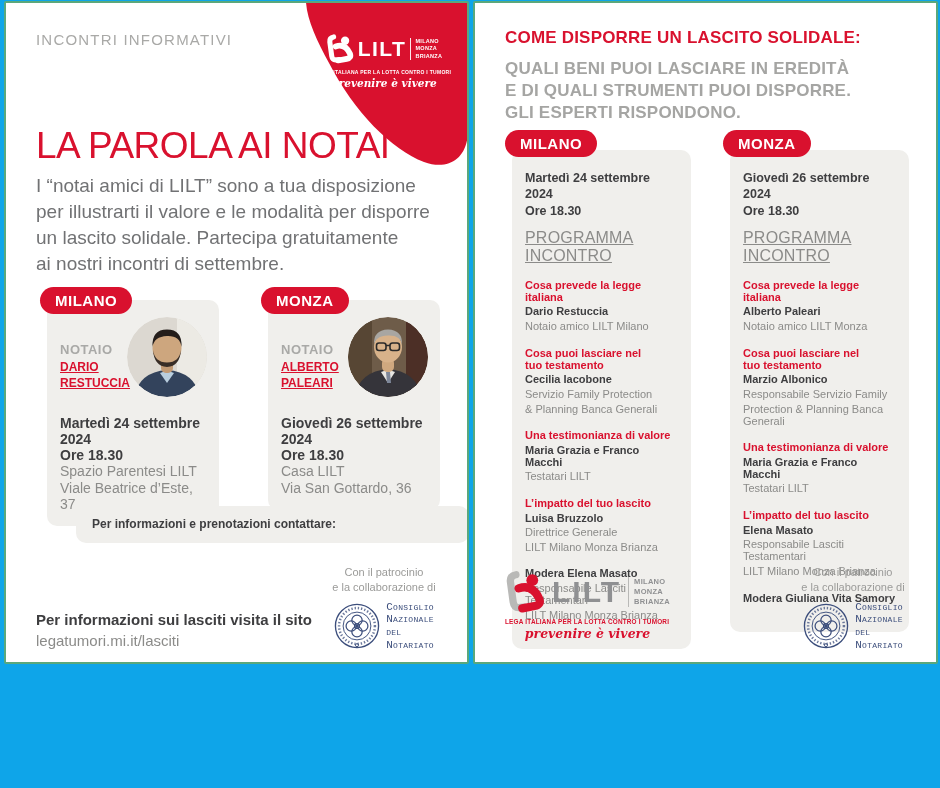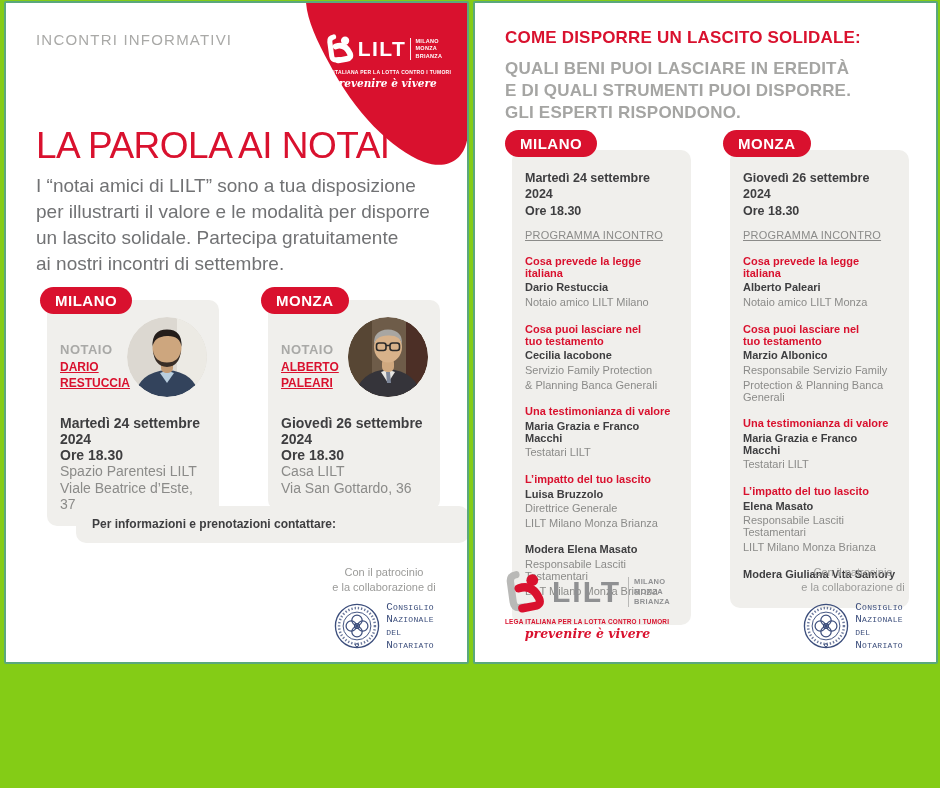--- a/index.html
+++ b/index.html
@@ -1,17 +1,17 @@
 <!DOCTYPE html>
 <html><head>
 <meta charset="utf-8">
 <style>
   * { margin:0; padding:0; box-sizing:border-box; }
   body { background:#ffffff; font-family:"Liberation Sans", sans-serif; }
-  .canvas { position:relative; width:940px; height:788px; background:#84cc16; overflow:hidden;padding-left:45px; }
+  .canvas { position:relative; width:940px; height:788px; background:#0ea5e9; overflow:hidden;padding-left:45px; }
 
   .panel { position:absolute; top:1px; width:465px; height:663px; background:#ffffff;
            border:2px solid #5aa87c; border-radius:2px; overflow:hidden; }
   .panel-left  { left:4px; }
   .panel-right { left:473px; }
 
   
   .kicker { position:absolute; left:30px; top:28px; font-size:15px; letter-spacing:1.2px;
             color:#a9a9a7; }
   .blob { position:absolute; right:-1px; top:-1px; width:170px; height:180px; }
@@ -59,21 +59,21 @@
   .r-title { position:absolute; left:30px; top:25px; font-size:17px; font-weight:bold;
              color:#d9112e; letter-spacing:.2px; }
   .r-subtitle { position:absolute; left:30px; top:55px; font-size:17px; font-weight:bold;
                 color:#a5a5a3; line-height:1.3; white-space:pre-line; letter-spacing:.2px; }
 
   .cols-row { position:absolute; left:30px; top:127px; width:404px; display:flex; gap:32px; }
   .prog-col { position:relative; width:186px; }
   .prog-card { margin-top:20px; margin-left:7px; width:179px; background:#f0efec;
                border-radius:10px; padding:20px 13px 14px 13px; min-height:394px; }
   .p-date { font-size:12.5px; font-weight:bold; color:#3e3e40; line-height:1.3; margin-bottom:10px; }
-  .p-label { font-size:11px; color:#8b8b89; text-decoration:underline; letter-spacing:.2px;
+  .p-label { font-size:16px; color:#8b8b89; text-decoration:underline; letter-spacing:.2px;
              margin-bottom:14px; }
   .p-item { margin-bottom:12px; font-size:11px; line-height:1.1; }
   .p-item > div { padding-bottom:2.5px; }
   .topic { color:#d9112e; font-weight:bold; white-space:pre-line; }
   .speaker { color:#3e3e40; font-weight:bold; }
   .desc { color:#8b8b89; }
 
   .footer-logo { position:absolute; left:30px; top:566px; }
   .fl-row { display:flex; align-items:center; gap:7px; }
   .fl-lilt { font-size:30px; font-weight:bold; color:#8f9092; letter-spacing:2px; }
@@ -193,20 +193,24 @@
             <div class="t-gray">Via San Gottardo, 36</div>
           </div>
         </div>
       </div>
     </div>
 
     <div class="contact-bar">
       <div class="t-bold">Per informazioni e prenotazioni contattare:</div>
     </div>
 
+    <div class="site-info">
+      <div class="t-bold">Per informazioni sui lasciti visita il sito</div>
+      <div class="t-gray">legatumori.mi.it/lasciti</div>
+    </div>
 
     <div class="patronage">
       <div class="pat-lines">
         <div>Con il patrocinio</div>
         <div>e la collaborazione di</div>
       </div>
       <div class="pat-row">
         <svg width="46" height="46" viewBox="0 0 48 48">
           <circle cx="24" cy="24" r="22.5" fill="none" stroke="#3c4e7c" stroke-width="1.4"></circle>
           <circle cx="24" cy="24" r="18.7" fill="none" stroke="#3c4e7c" stroke-width="2.6" stroke-dasharray="1.4 2" opacity="0.75"></circle>

